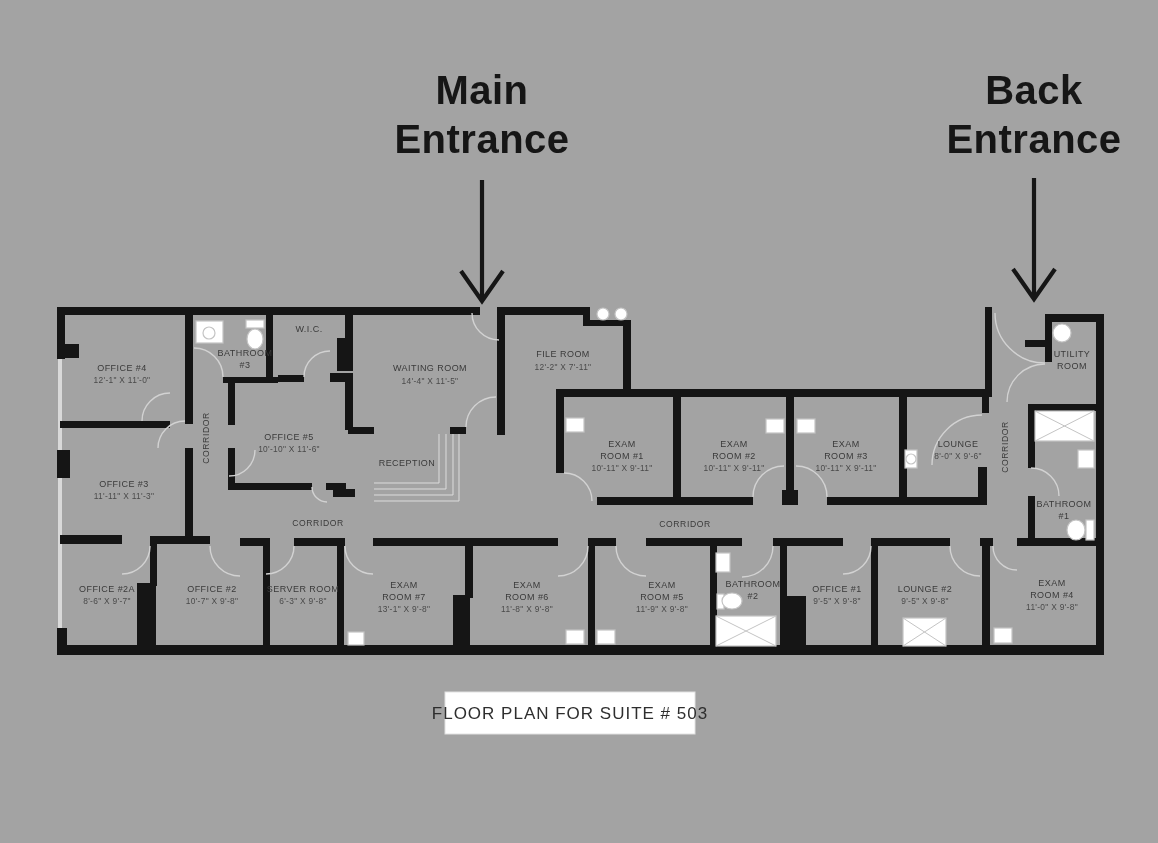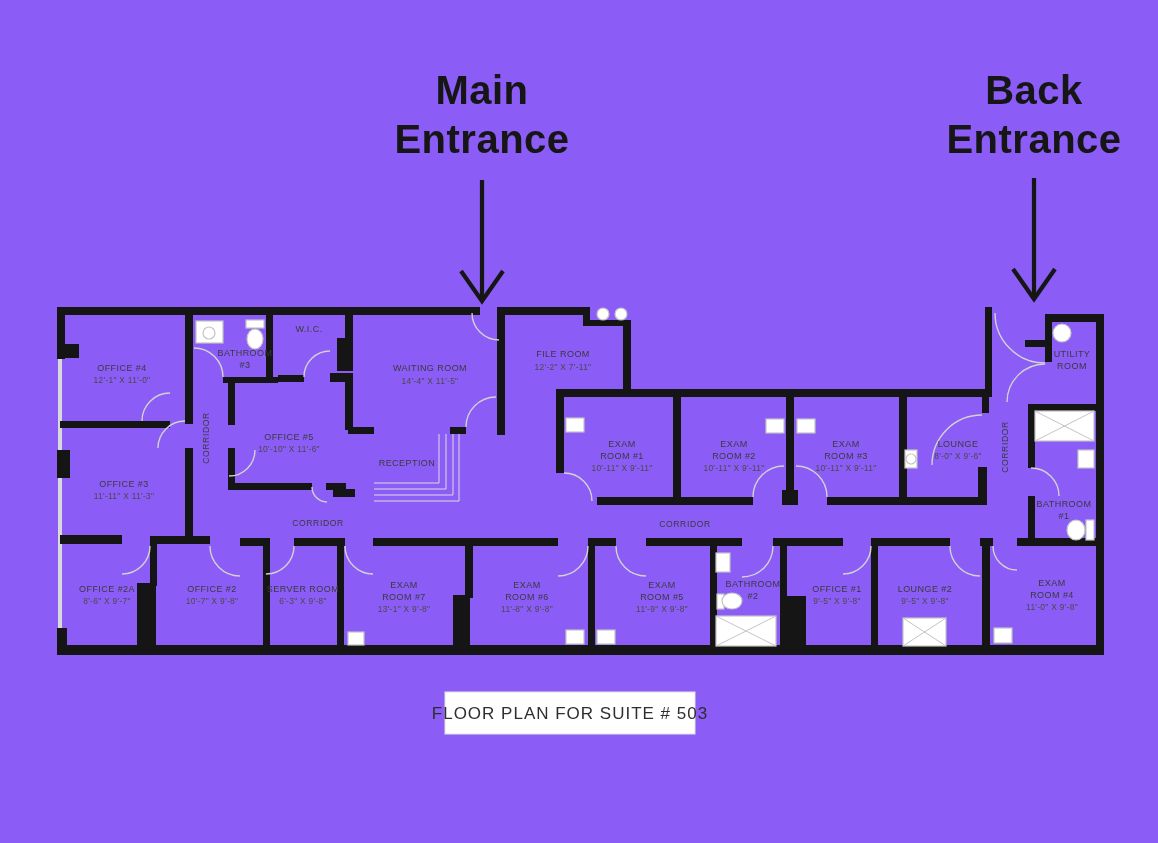--- a/index.html
+++ b/index.html
@@ -1,17 +1,17 @@
 <!DOCTYPE html>
 <html><head>
 <meta charset="utf-8">
 <style>
   html,body{margin:0;padding:0;background:#ffffff;}
   body{width:1158px;height:843px;overflow:hidden;font-family:"Liberation Sans",sans-serif;}
-  .stage{position:relative;width:1158px;height:843px;background:#8b5cf6;}
+  .stage{position:relative;width:1158px;height:843px;background:#a3a3a3;}
   svg{display:block;}
   text{font-family:"Liberation Sans",sans-serif;}
   .room-name{font-size:9px;letter-spacing:.45px;fill:#3a3a3a;}
   .room-dims{font-size:8.4px;letter-spacing:.3px;fill:#4a4a4a;}
   .corridor-label{font-size:8.6px;letter-spacing:.6px;fill:#3a3a3a;}
   .entrance-label{font-size:40px;font-weight:bold;fill:#161616;letter-spacing:.5px;}
   .title-text{font-size:17px;letter-spacing:1px;fill:#2e2e2e;}
   .wall{fill:#151515;}
   .window{fill:#d9d9d9;}
   .fixture{stroke:#c4c4c4;fill:#ffffff;stroke-width:1.2;}

